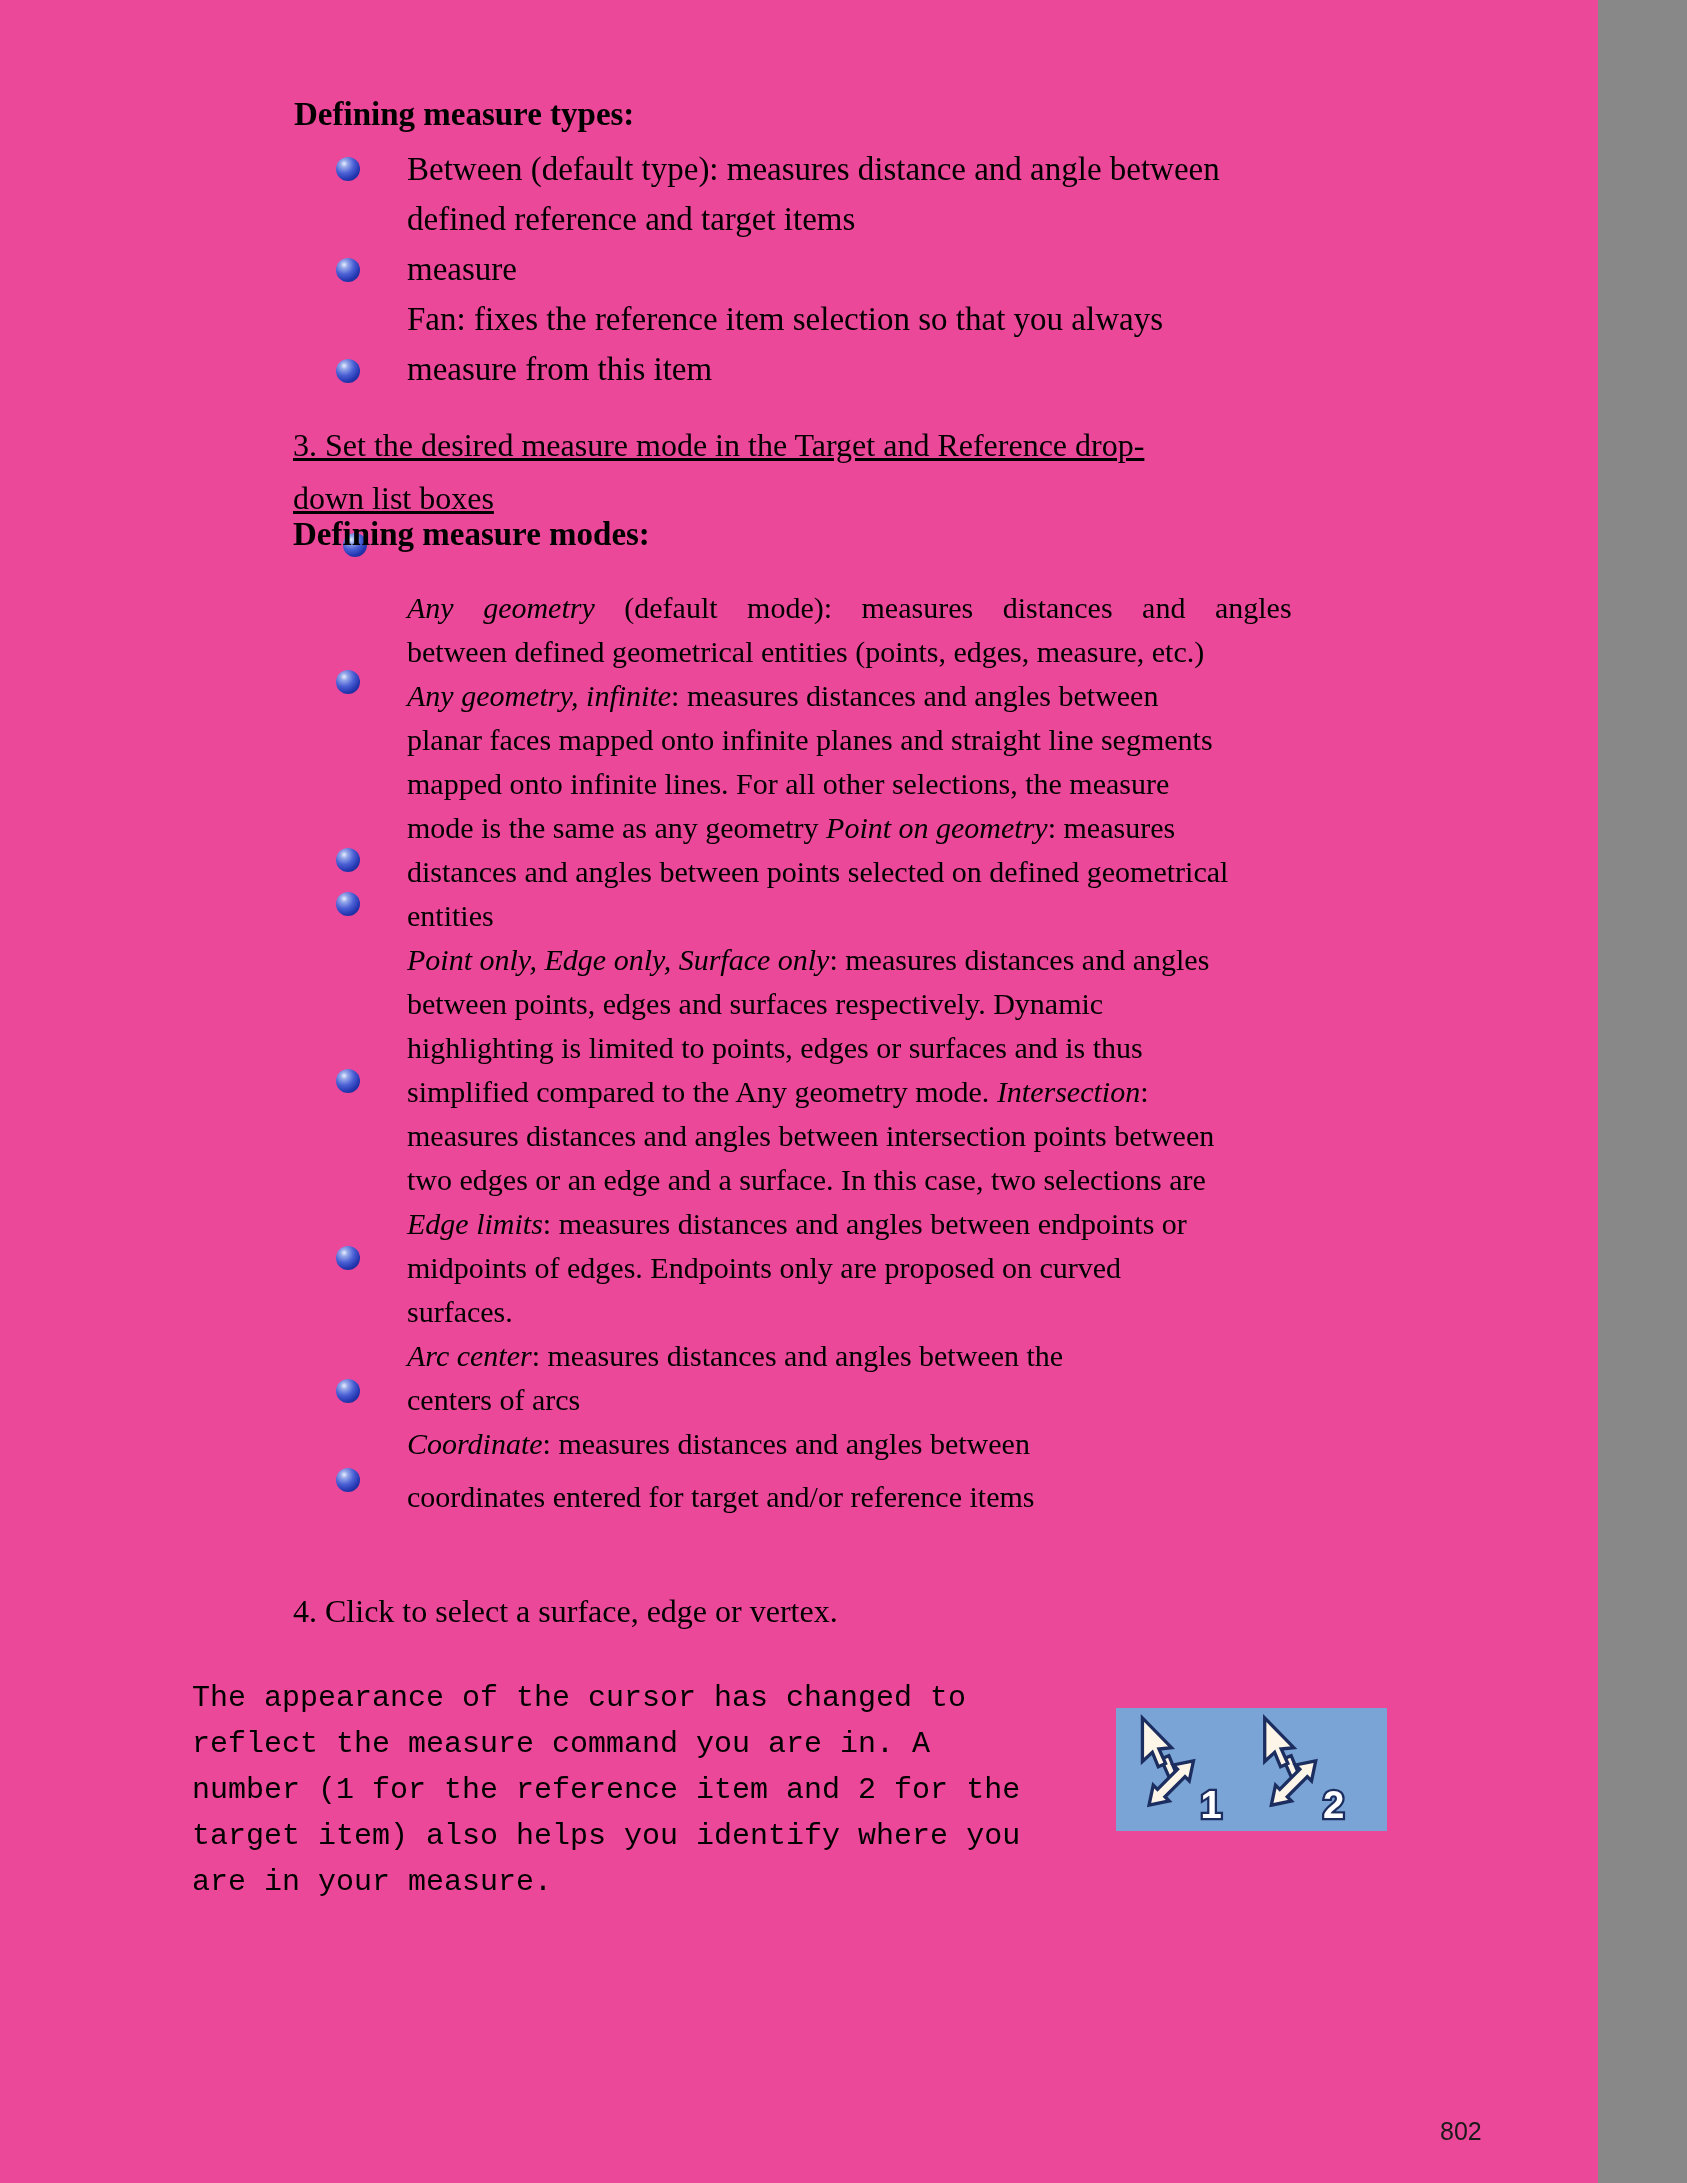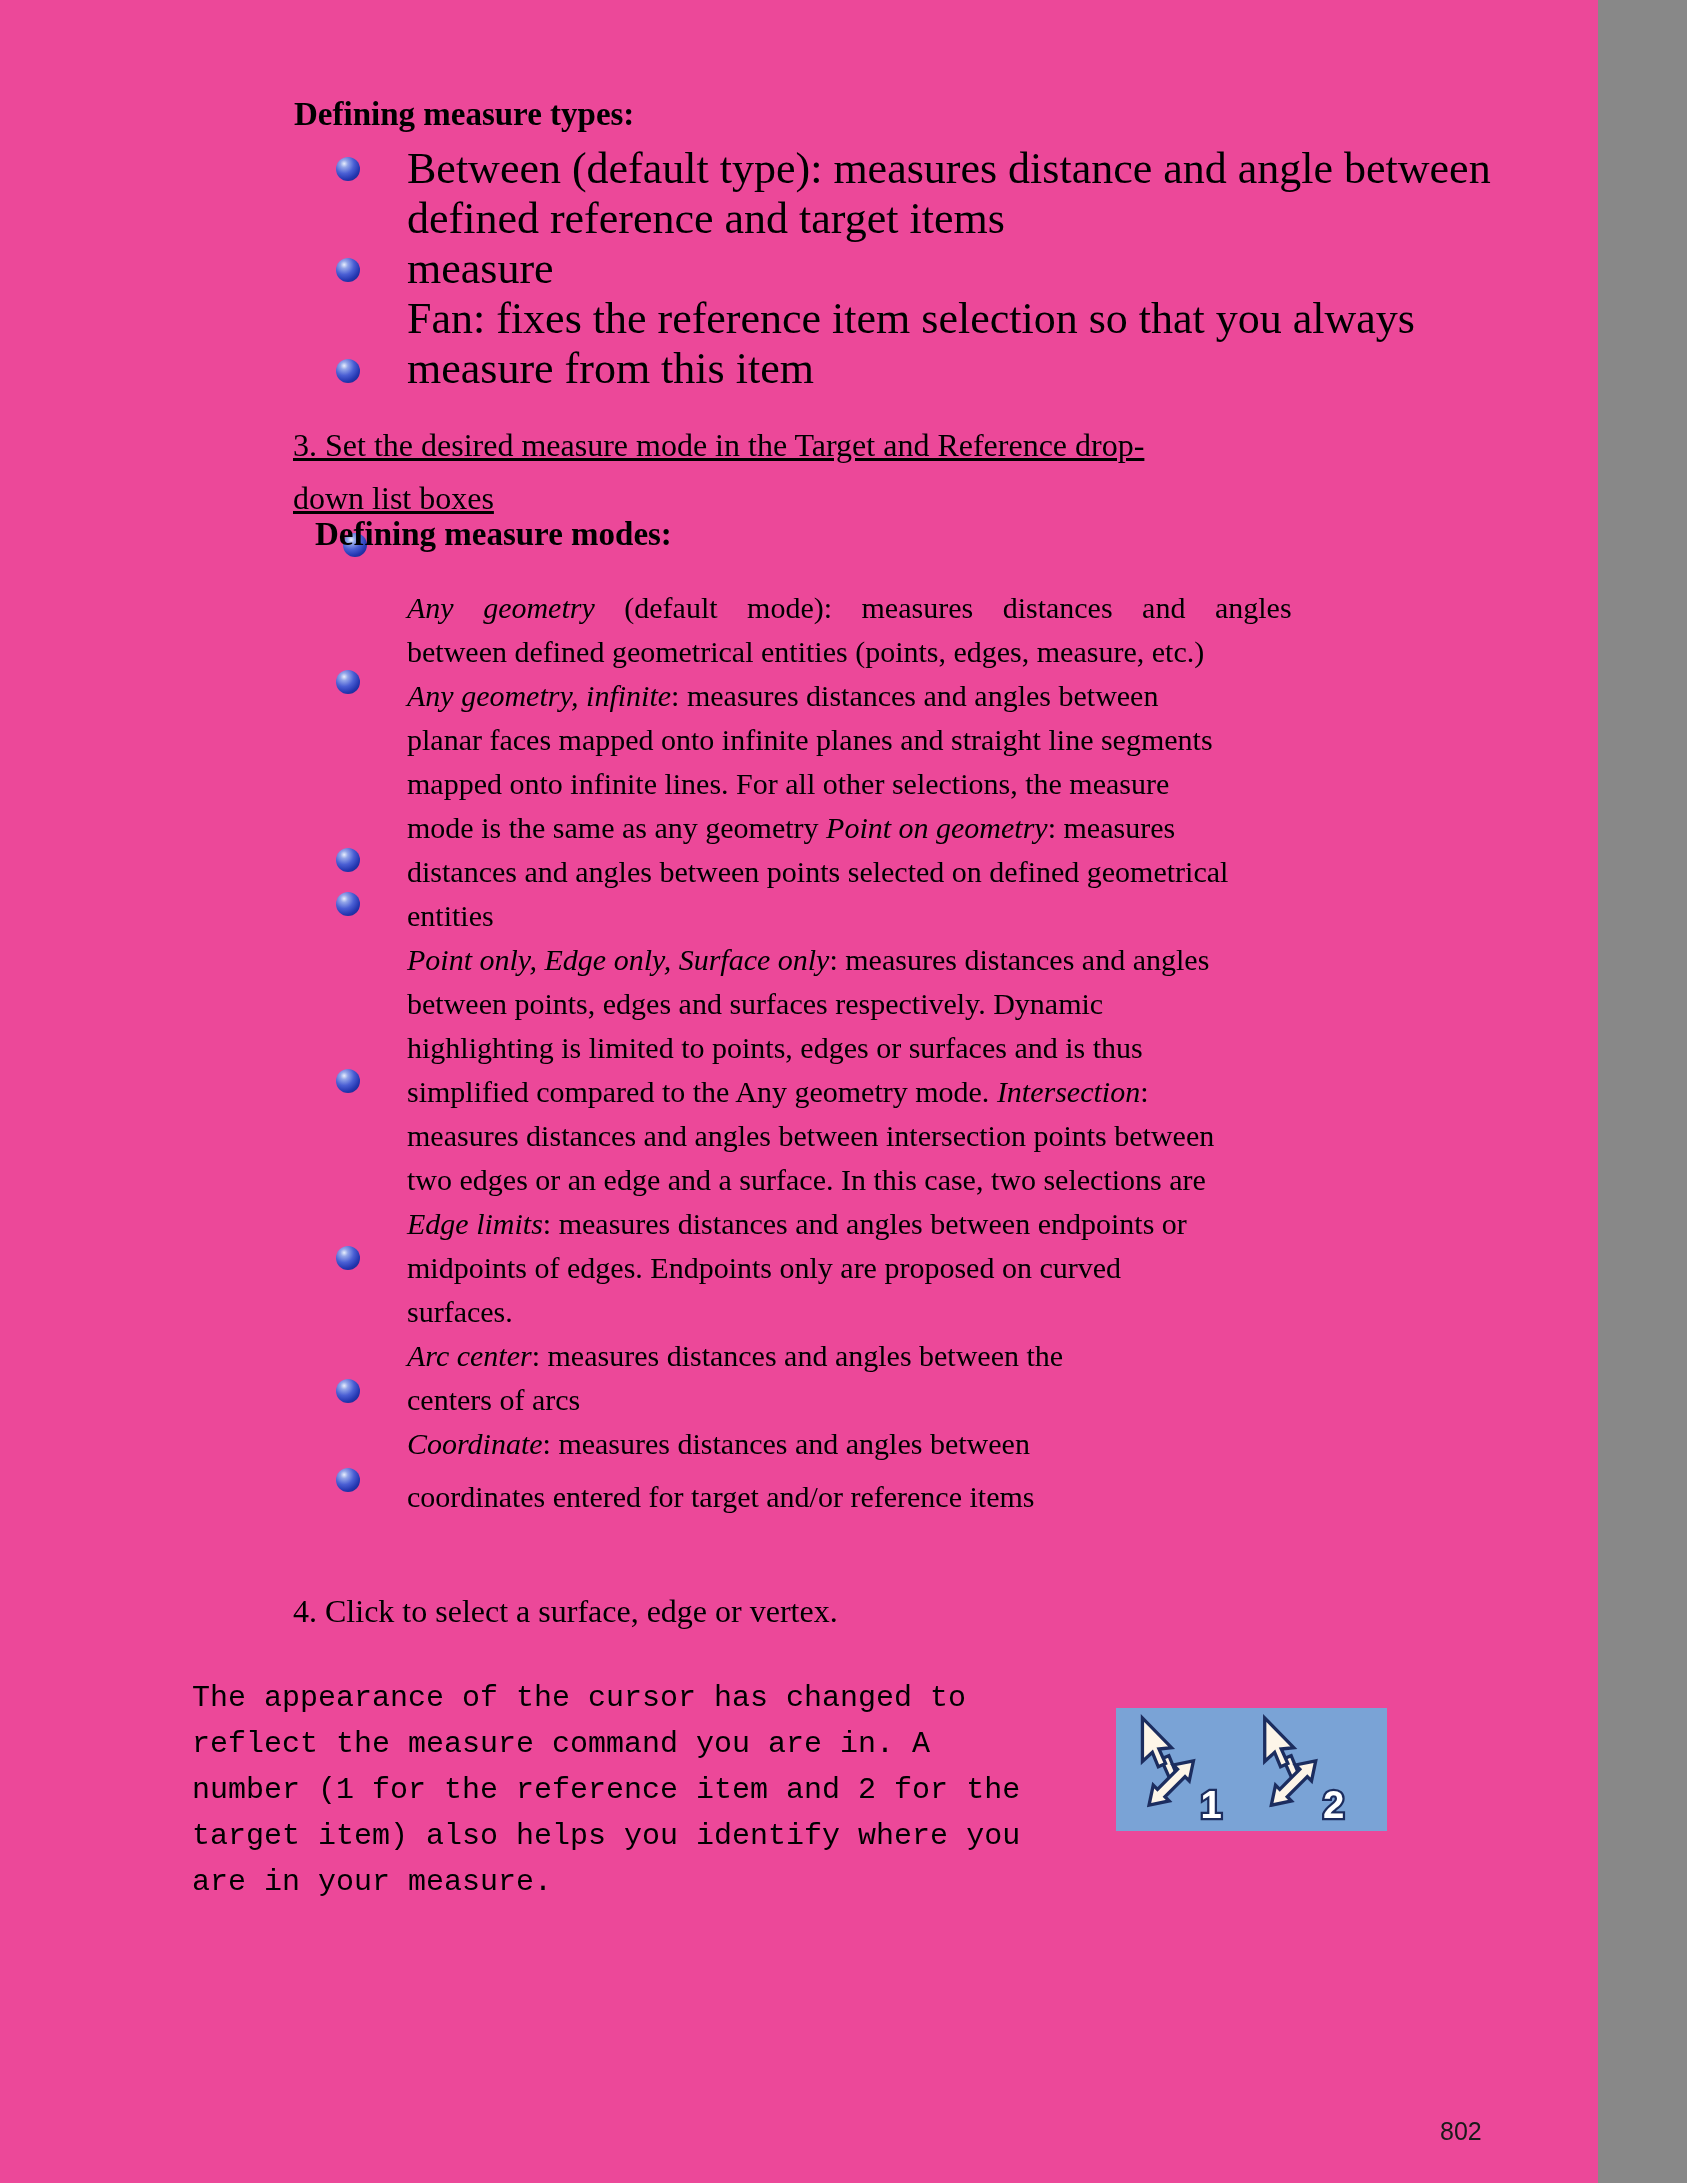--- a/index.html
+++ b/index.html
@@ -2,21 +2,21 @@
 <html style="font-size:10.6px"><head>
 <meta charset="utf-8">
 <style>
   html,body{margin:0;padding:0;background:#888;}
   #page{
     position:relative;width:1598px;height:2183px;background:#ec4899;
     font-family:"Liberation Serif", serif;color:#000000;overflow:hidden;
   }
   .blk{position:absolute;white-space:nowrap;}
   .h{font-weight:bold;font-size:33px;line-height:1.15;z-index:2;}
-  .types{font-size:44px;line-height:50px;}
+  .types{font-size:33px;line-height:50px;}
   .modes{font-size:30px;line-height:44px;margin-top:14px;}
   .step{font-size:32px;line-height:53px;}
   .note{font-size:30px;line-height:46px;}
   .tline{white-space:nowrap;}
   .tline em{font-style:italic;}
   .justify-wide{word-spacing:22px;}
   .gap-top{padding-top:9.3px;}
   .sphere{
     position:absolute;width:24px;height:24px;border-radius:50%;z-index:1;
     background:radial-gradient(circle at 34% 28%, #e9effc 0%, #93a6e9 16%, #4a5fd4 42%, #2336b0 68%, #141f6e 100%);
@@ -49,21 +49,21 @@
     <div class="tline"><span>measure from this item</span></div>
   </div>
 
   <div class="blk step" style="left:293px;top:419px;text-decoration:underline;">
     <div class="tline"><span>3. Set the desired measure mode in the Target and Reference drop-</span></div>
     <div class="tline"><span>down list boxes</span></div>
   </div>
 
   <div class="sphere" style="left:343px;top:533px;z-index:0;"></div>
 
-  <div class="blk h" style="left:293px;top:516px;margin-left:22px;">Defining measure modes:</div>
+  <div class="blk h" style="left:293px;top:516px;">Defining measure modes:</div>
 
   <div class="sphere" style="left:336px;top:670px;"></div>
   <div class="sphere" style="left:336px;top:848px;"></div>
   <div class="sphere" style="left:336px;top:892px;"></div>
   <div class="sphere" style="left:336px;top:1069px;"></div>
   <div class="sphere" style="left:336px;top:1246px;"></div>
   <div class="sphere" style="left:336px;top:1379px;"></div>
   <div class="sphere" style="left:336px;top:1468px;"></div>
 
   <div class="blk modes" style="left:407px;top:572px;">

